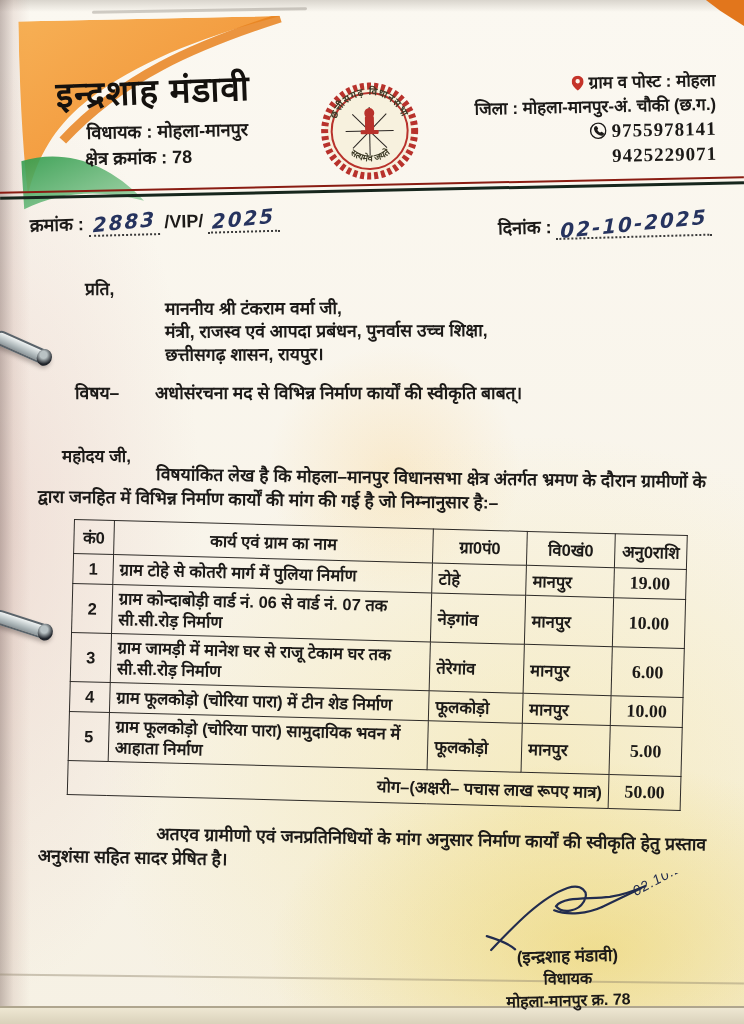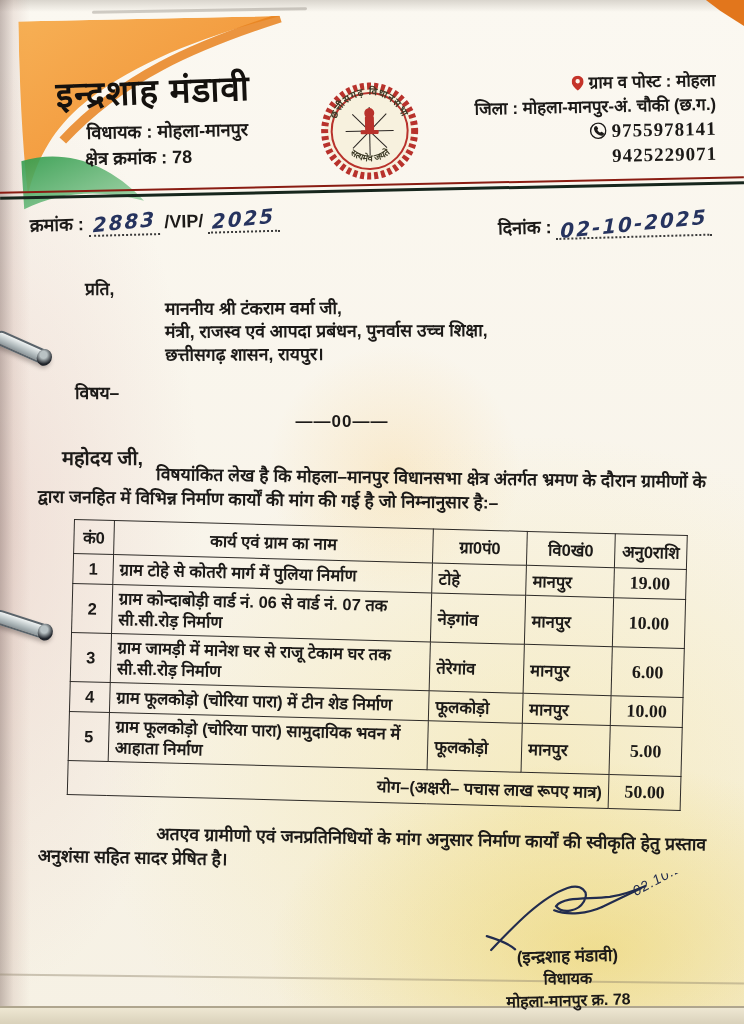--- a/index.html
+++ b/index.html
@@ -64,21 +64,21 @@
   .ref-right { position:absolute; right:10px; top:16px; }
   
   .prati { position:absolute; left:85px; top:276px; font-size:17.5px; font-weight:600; }
   .recipient { position:absolute; left:165px; top:297px; font-size:17.5px; font-weight:600;
       line-height:23px; transform:rotate(-0.3deg); }
   .subject-row { position:absolute; left:75px; top:380px; width:580px; display:flex;
       font-size:17.5px; font-weight:600; }
   .subject-row .s-lbl { width:80px; flex:none; }
   .divider { position:absolute; left:0; right:60px; top:412px; text-align:center;
       font-size:17px; font-weight:700; letter-spacing:1px; }
-  .salutation { position:absolute; left:62px; top:444px; font-size:20px; font-weight:600; }
+  .salutation { position:absolute; left:62px; top:444px; font-size:17px; font-weight:600; }
   .para { position:absolute; left:38px; top:466px; width:668px; font-size:17.5px; font-weight:600;
       line-height:23.5px; text-align:justify; text-indent:118px; transform:rotate(0.8deg); }
   
   .works-table { position:absolute; left:74px; top:519px; width:614px; border-collapse:collapse;
       transform:rotate(1.5deg); transform-origin:0 0; font-size:16.5px; font-weight:600; }
   .works-table td, .works-table th { border:1.8px solid #2e2b28; padding:3px 6px; vertical-align:middle; }
   .works-table th { font-weight:700; text-align:center; height:34px; }
   .c-num { text-align:center; width:40px; }
   .c-work { width:320px; line-height:21px; }
   .c-gp { width:94px; padding-left:9px; }
@@ -197,22 +197,22 @@
 
   <div class="prati">प्रति,</div>
   <div class="recipient">
     <div>माननीय श्री टंकराम वर्मा जी,</div>
     <div>मंत्री, राजस्व एवं आपदा प्रबंधन, पुनर्वास उच्च शिक्षा,</div>
     <div>छत्तीसगढ़ शासन, रायपुर।</div>
   </div>
 
   <div class="subject-row">
     <div class="s-lbl">विषय–</div>
-  </div>
-  <div class="divider">——00——</div>
+    <div>अधोसंरचना मद से विभिन्न निर्माण कार्यों की स्वीकृति बाबत्।</div>
+  </div>
 
   <div class="salutation">महोदय जी,</div>
   <div class="para">विषयांकित लेख है कि मोहला–मानपुर विधानसभा क्षेत्र अंतर्गत भ्रमण के दौरान ग्रामीणों के द्वारा जनहित में विभिन्न निर्माण कार्यों की मांग की गई है जो निम्नानुसार है:–</div>
 
   <table class="works-table">
     <colgroup>
         <col style="width:40px">
         <col style="width:320px">
         <col style="width:94px">
         <col style="width:88px">

